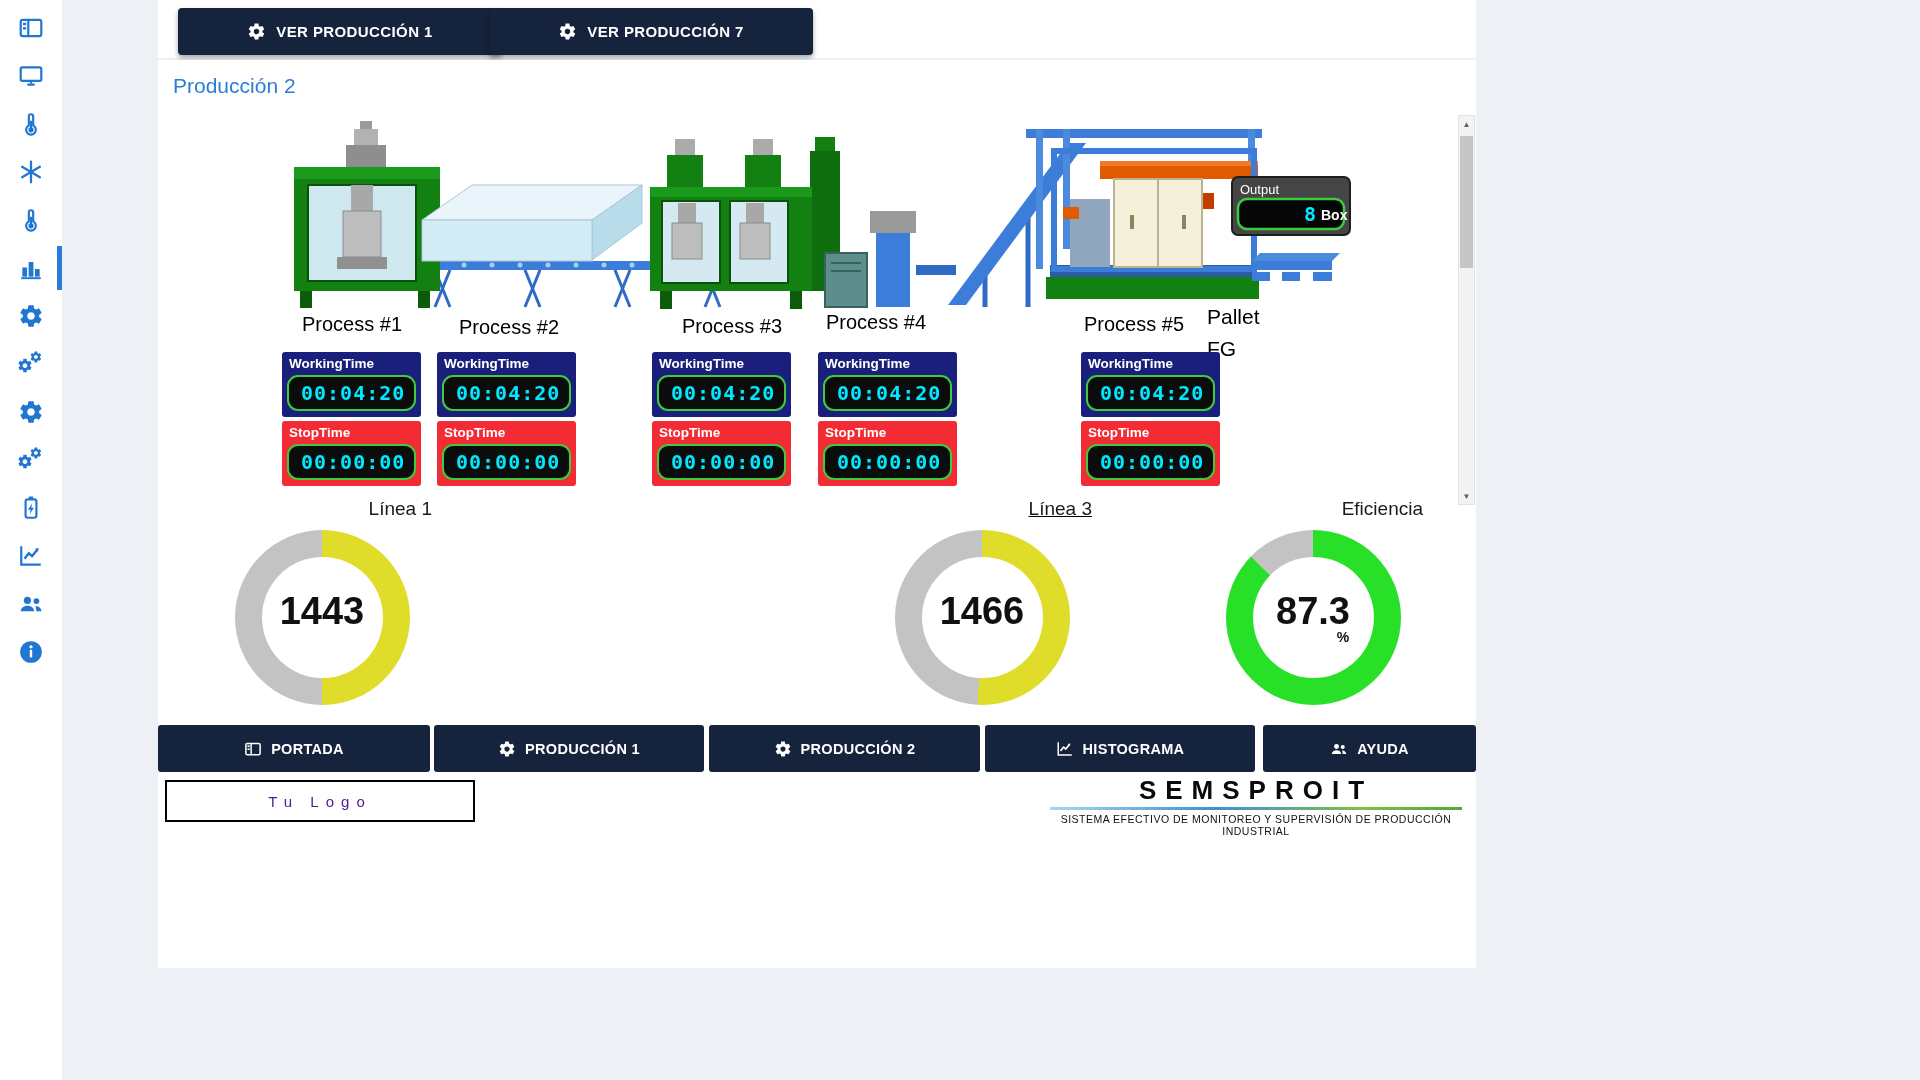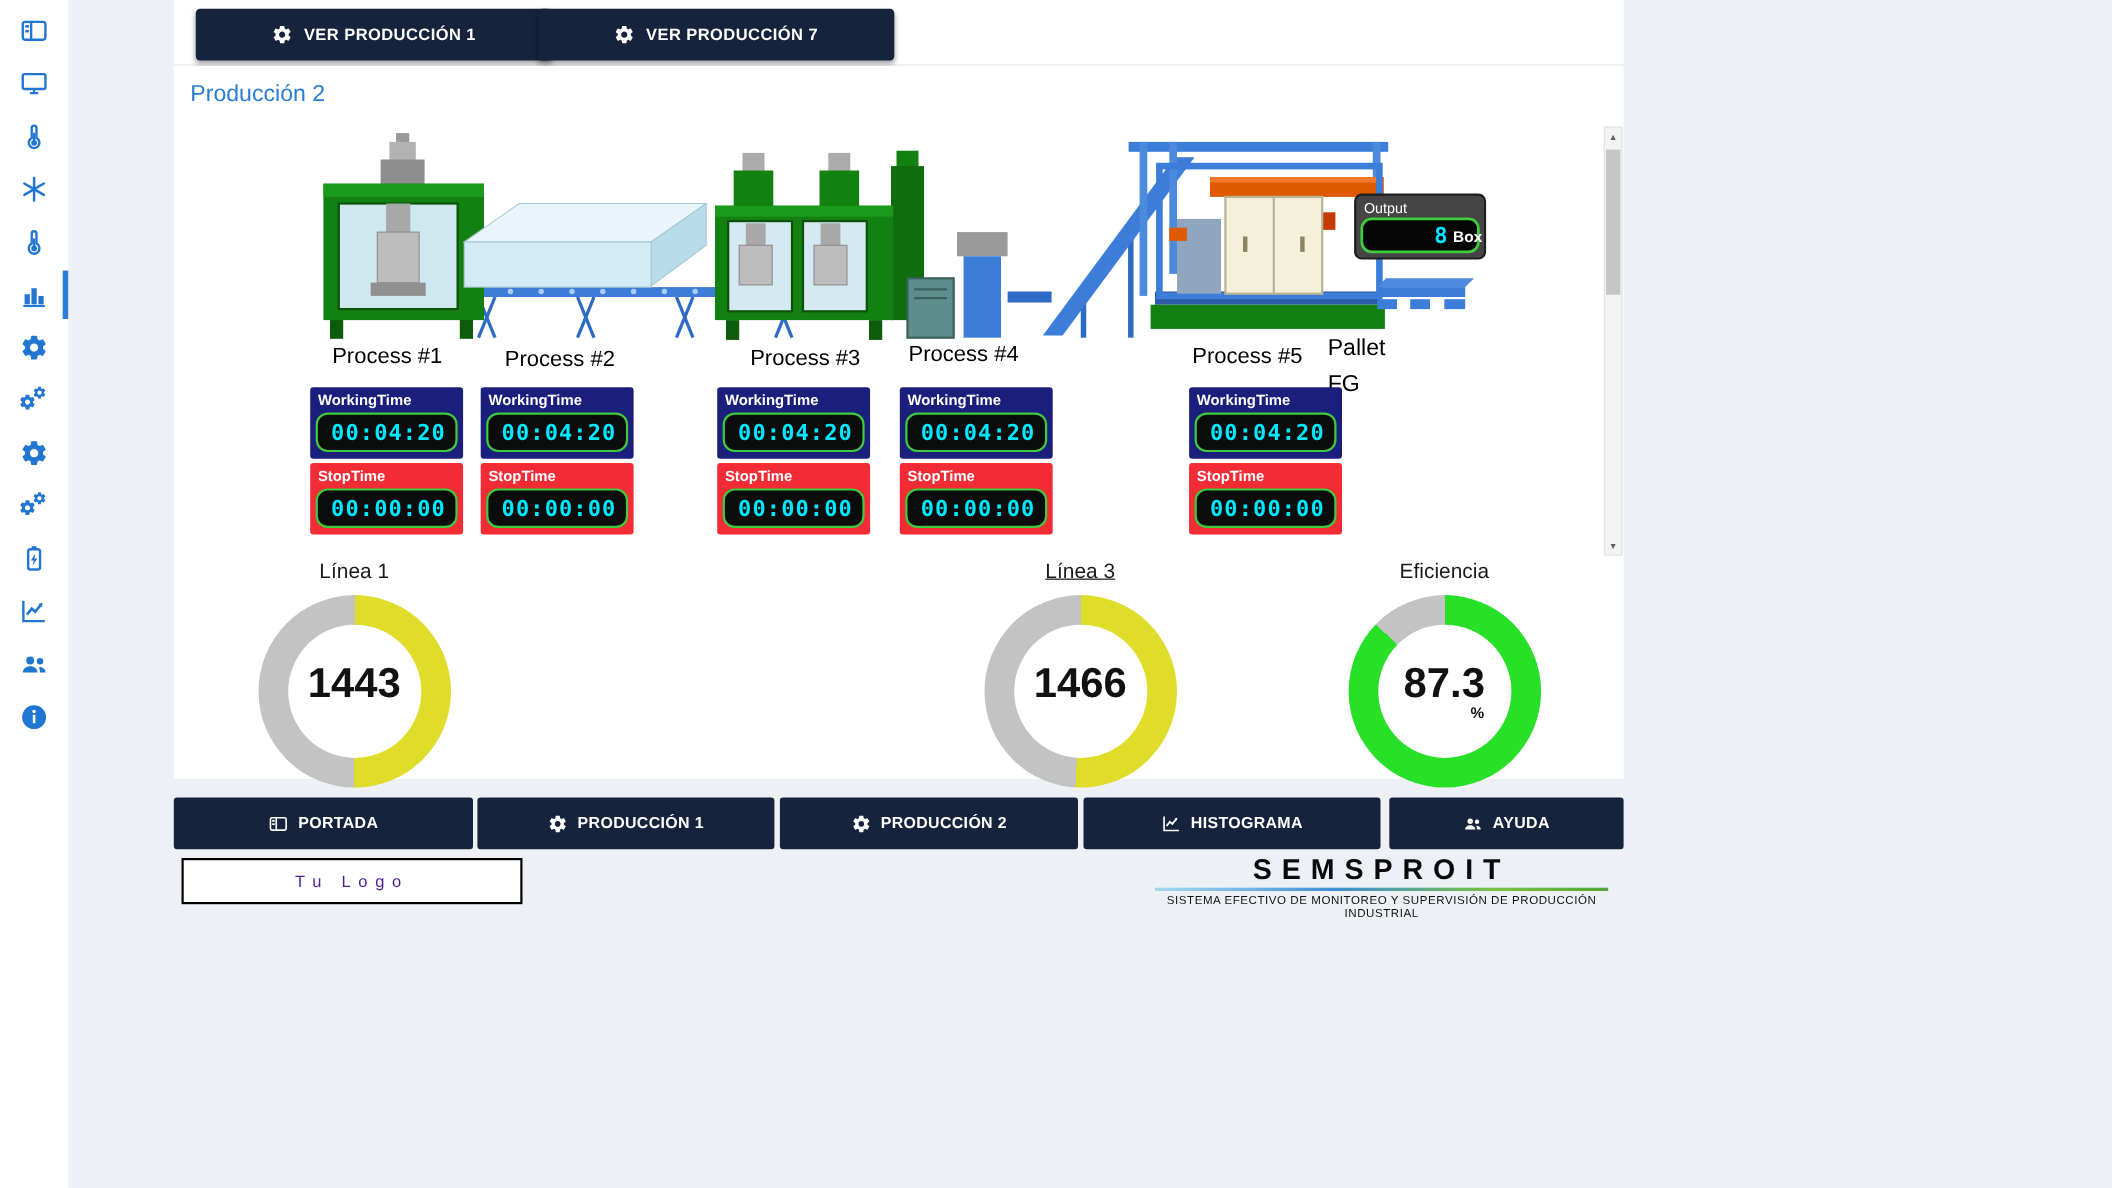--- a/index.html
+++ b/index.html
@@ -16,21 +16,21 @@
   .side-item.selected::after{content:"";position:absolute;right:-13px;top:-5px;width:5px;height:44px;background:#2b7cd6;}
 
   
   .topbar{position:absolute;left:158px;top:0;width:1318px;height:58px;background:#fff;}
   .top-btn{position:absolute;top:8px;height:47px;display:flex;align-items:center;justify-content:center;gap:10px;
            background:#16233c;color:#fff;font-weight:bold;font-size:15px;letter-spacing:.4px;
            border:none;border-radius:4px;cursor:pointer;box-shadow:0 3px 5px rgba(0,0,0,.35);}
   .top-btn svg{width:19px;height:19px;color:#fff;}
 
   
-  .panel{position:absolute;left:158px;top:60px;width:1318px;height:648px;background:#fff;}
+  .panel{position:absolute;left:158px;top:60px;width:1318px;height:908px;background:#fff;}
   .panel-title{position:absolute;left:15px;top:14px;font-size:21px;color:#2b7cd6;}
 
   .diagram{position:absolute;left:12px;top:55px;width:1288px;height:390px;}
   .machines{position:absolute;left:0;top:0;}
   .proc-label{position:absolute;width:150px;text-align:center;font-size:20px;color:#000;}
   .pallet-label{position:absolute;width:120px;text-align:left;font-size:21px;color:#000;line-height:1.5;}
 
   
   .timer-group{position:absolute;top:237px;width:139px;display:flex;flex-direction:column;gap:4px;}
   .timer{border-radius:3px;padding:3px 5px 6px;}
@@ -43,21 +43,21 @@
 
   
   .vscroll{position:absolute;left:1300px;top:55px;width:17px;height:390px;background:#f3f3f3;border:1px solid #e2e2e2;}
   .vs-btn{position:absolute;left:0;width:15px;height:16px;display:flex;align-items:center;justify-content:center;
           font-size:8px;color:#606060;cursor:pointer;}
   .vs-up{top:0;}
   .vs-down{bottom:0;}
   .vs-thumb{position:absolute;left:1px;top:20px;width:13px;height:132px;background:#c6c6c6;cursor:grab;}
 
   
-  .gauge{position:absolute;top:449px;width:220px;text-align:center;}
+  .gauge{position:absolute;top:438px;width:220px;text-align:right;}
   .gauge-label{font-size:19px;color:#1a1a1a;}
   .gauge-ring{position:relative;width:175px;height:175px;border-radius:50%;margin:10px auto 0;background:#c3c3c3;}
   .gauge-ring::after{content:"";position:absolute;inset:27px;background:#fff;border-radius:50%;}
   .gauge-value{position:absolute;inset:0;z-index:2;display:flex;flex-direction:column;align-items:center;justify-content:center;
                font-weight:bold;color:#111;}
   .gv-num{font-size:38px;line-height:1;}
   .gv-unit{font-size:14px;height:14px;transform:translate(30px,-1px);}
 
   
   .nav-btn{position:absolute;top:665px;height:47px;background:#16233c;color:#fff;font-weight:bold;font-size:14.5px;

